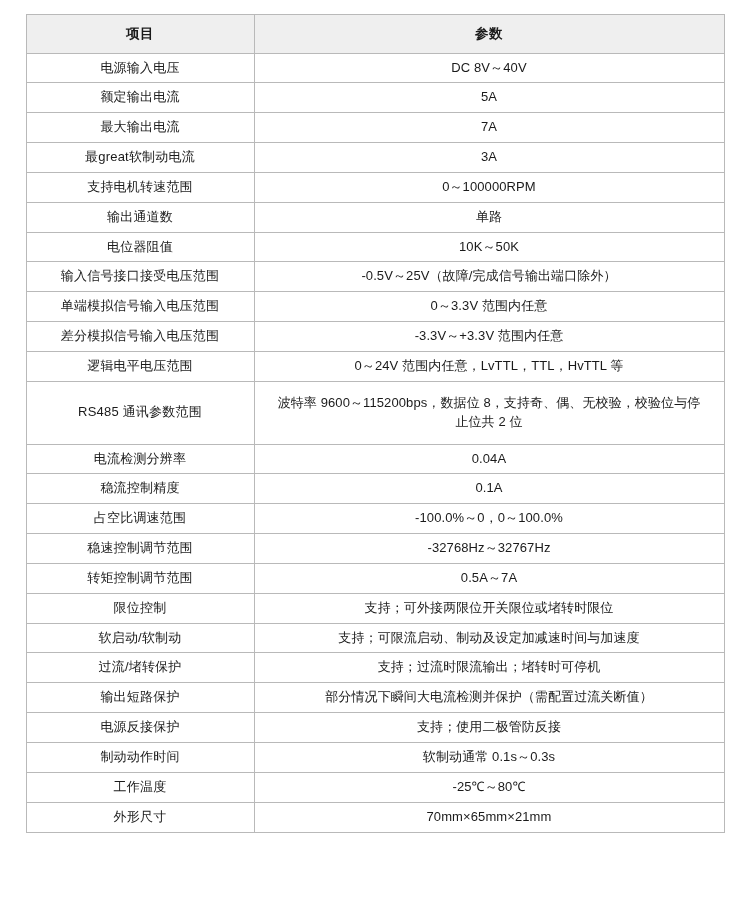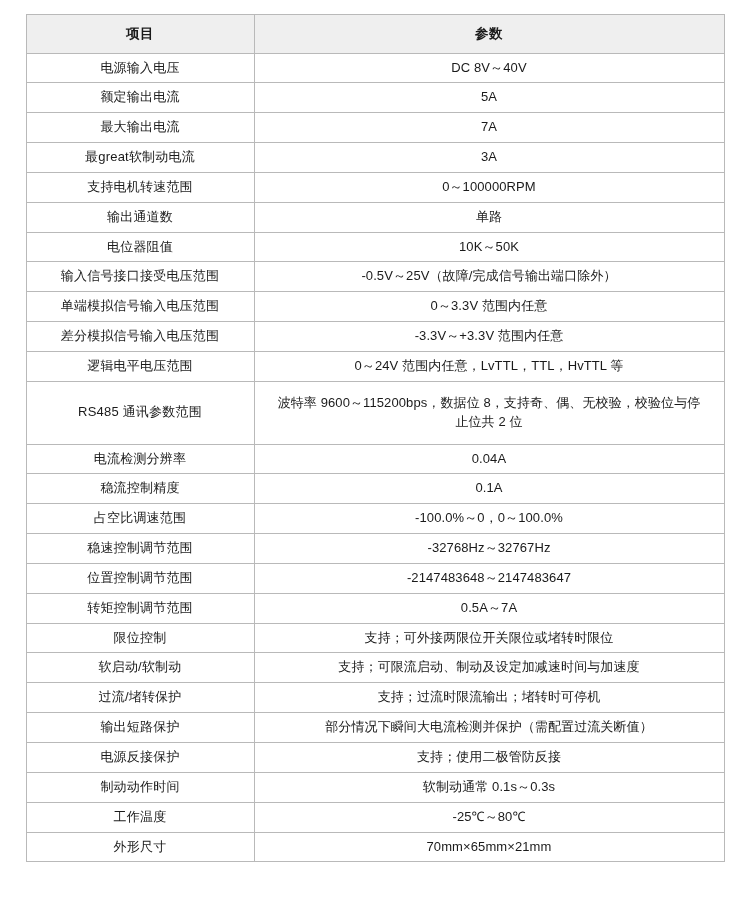--- a/index.html
+++ b/index.html
@@ -168,26 +168,20 @@
             <span class="val-wrap">-100.0%～0，0～100.0%</span>
           </td>
         </tr>
         <tr>
           <td class="label">稳速控制调节范围</td>
           <td class="value">
             <span class="val-wrap">-32768Hz～32767Hz</span>
           </td>
         </tr>
         <tr>
-          <td class="label">位置控制调节范围</td>
-          <td class="value">
-            <span class="val-wrap">-2147483648～2147483647</span>
-          </td>
-        </tr>
-        <tr>
           <td class="label">转矩控制调节范围</td>
           <td class="value">
             <span class="val-wrap">0.5A～7A</span>
           </td>
         </tr>
         <tr>
           <td class="label">限位控制</td>
           <td class="value">
             <span class="val-wrap">支持；可外接两限位开关限位或堵转时限位</span>
           </td>

